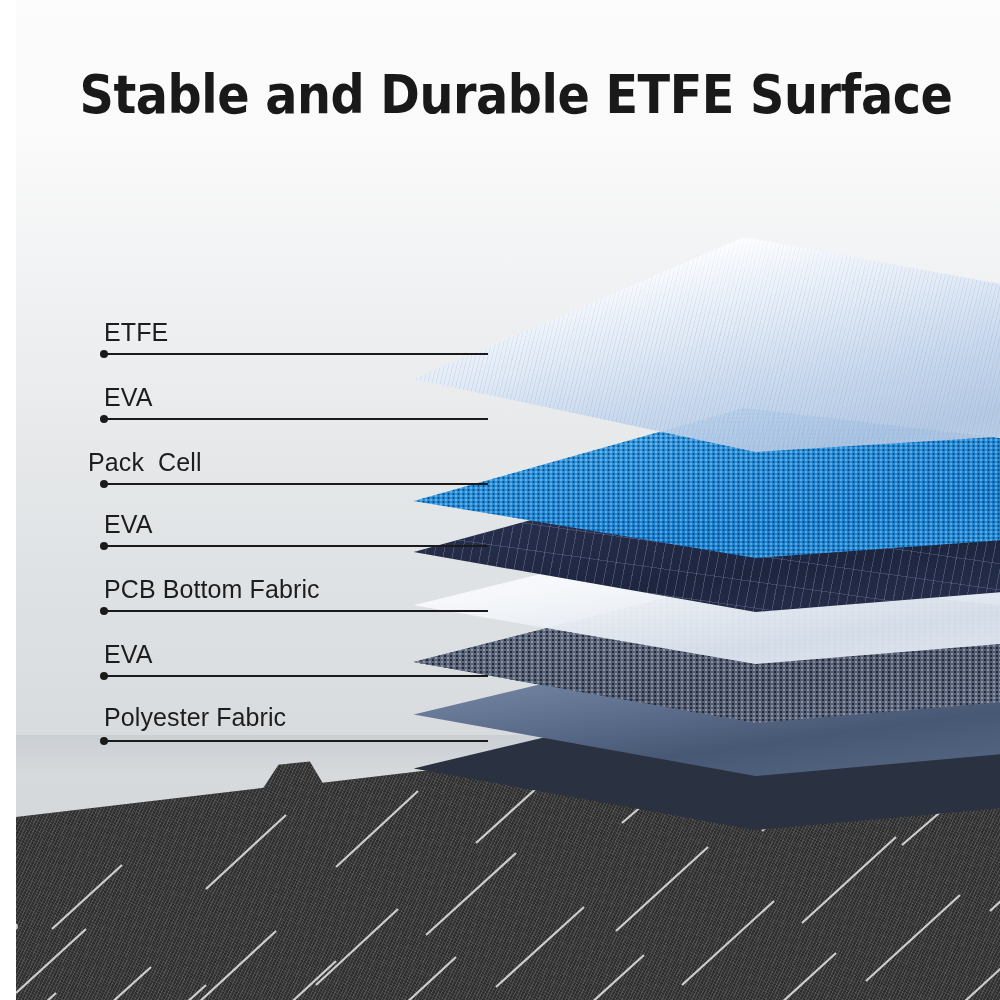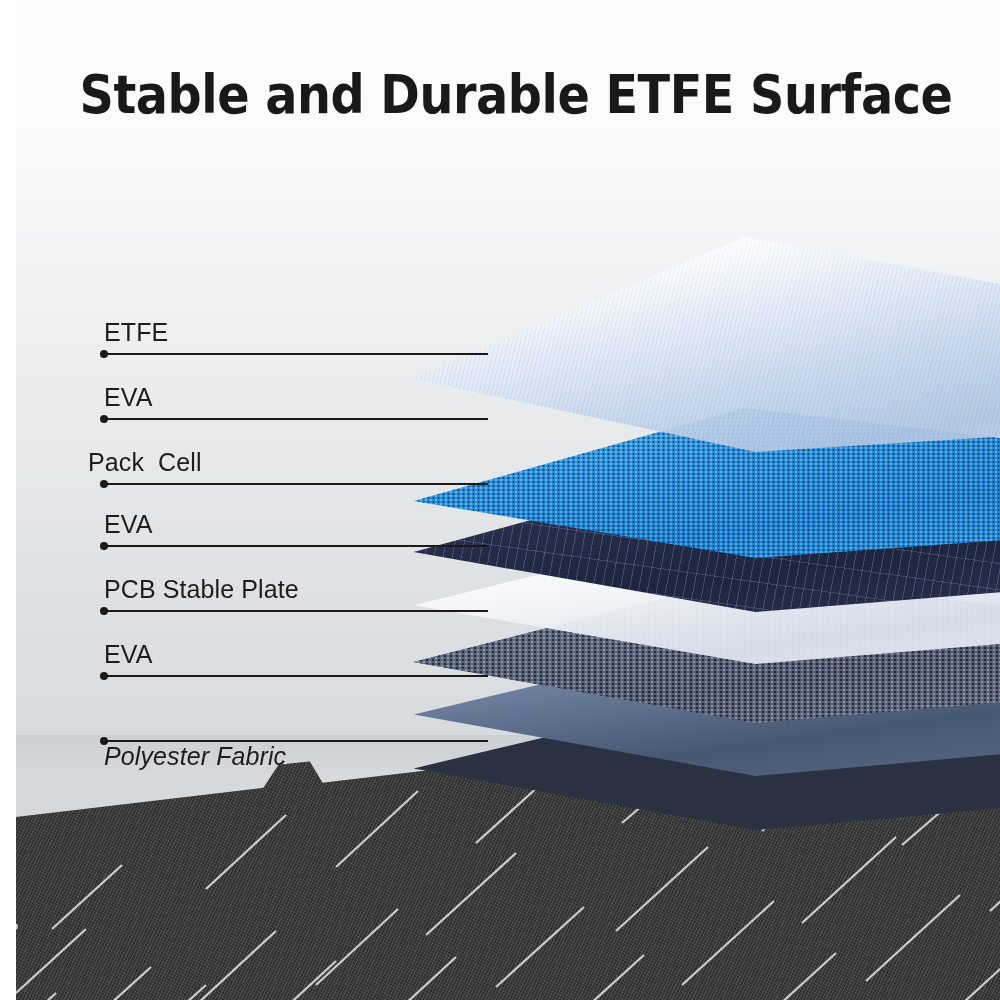--- a/index.html
+++ b/index.html
@@ -318,24 +318,24 @@
       <div class="dot" style="left: 84px; top: 350px; background: rgb(26, 26, 26);"></div>
       <div class="lbl" style="left: 88px; top: 383px;">EVA</div>
       <div class="line" style="left: 88px; top: 418px; width: 384px; background: rgb(26, 26, 26);"></div>
       <div class="dot" style="left: 84px; top: 415px; background: rgb(26, 26, 26);"></div>
       <div class="lbl" style="left: 72px; top: 448px;">Pack  Cell</div>
       <div class="line" style="left: 88px; top: 483px; width: 384px; background: rgb(26, 26, 26);"></div>
       <div class="dot" style="left: 84px; top: 480px; background: rgb(26, 26, 26);"></div>
       <div class="lbl" style="left: 88px; top: 510px;">EVA</div>
       <div class="line" style="left: 88px; top: 545px; width: 384px; background: rgb(26, 26, 26);"></div>
       <div class="dot" style="left: 84px; top: 542px; background: rgb(26, 26, 26);"></div>
-      <div class="lbl" style="left: 88px; top: 575px;">PCB Stable Plate</div>
+      <div class="lbl" style="left: 88px; top: 575px;">PCB Bottom Fabric</div>
       <div class="line" style="left: 88px; top: 610px; width: 384px; background: rgb(26, 26, 26);"></div>
       <div class="dot" style="left: 84px; top: 607px; background: rgb(26, 26, 26);"></div>
       <div class="lbl" style="left: 88px; top: 640px;">EVA</div>
       <div class="line" style="left: 88px; top: 675px; width: 384px; background: rgb(26, 26, 26);"></div>
       <div class="dot" style="left: 84px; top: 672px; background: rgb(26, 26, 26);"></div>
-      <div class="lbl" style="left: 88px; top: 742px; font-style: italic;">Polyester Fabric</div>
+      <div class="lbl" style="left: 88px; top: 703px;">Polyester Fabric</div>
       <div class="line" style="left: 88px; top: 740px; width: 384px; background: rgb(26, 26, 26);"></div>
       <div class="dot" style="left: 84px; top: 737px; background: rgb(26, 26, 26);"></div>
     </div>
 
 </div>
 
 </body></html>

